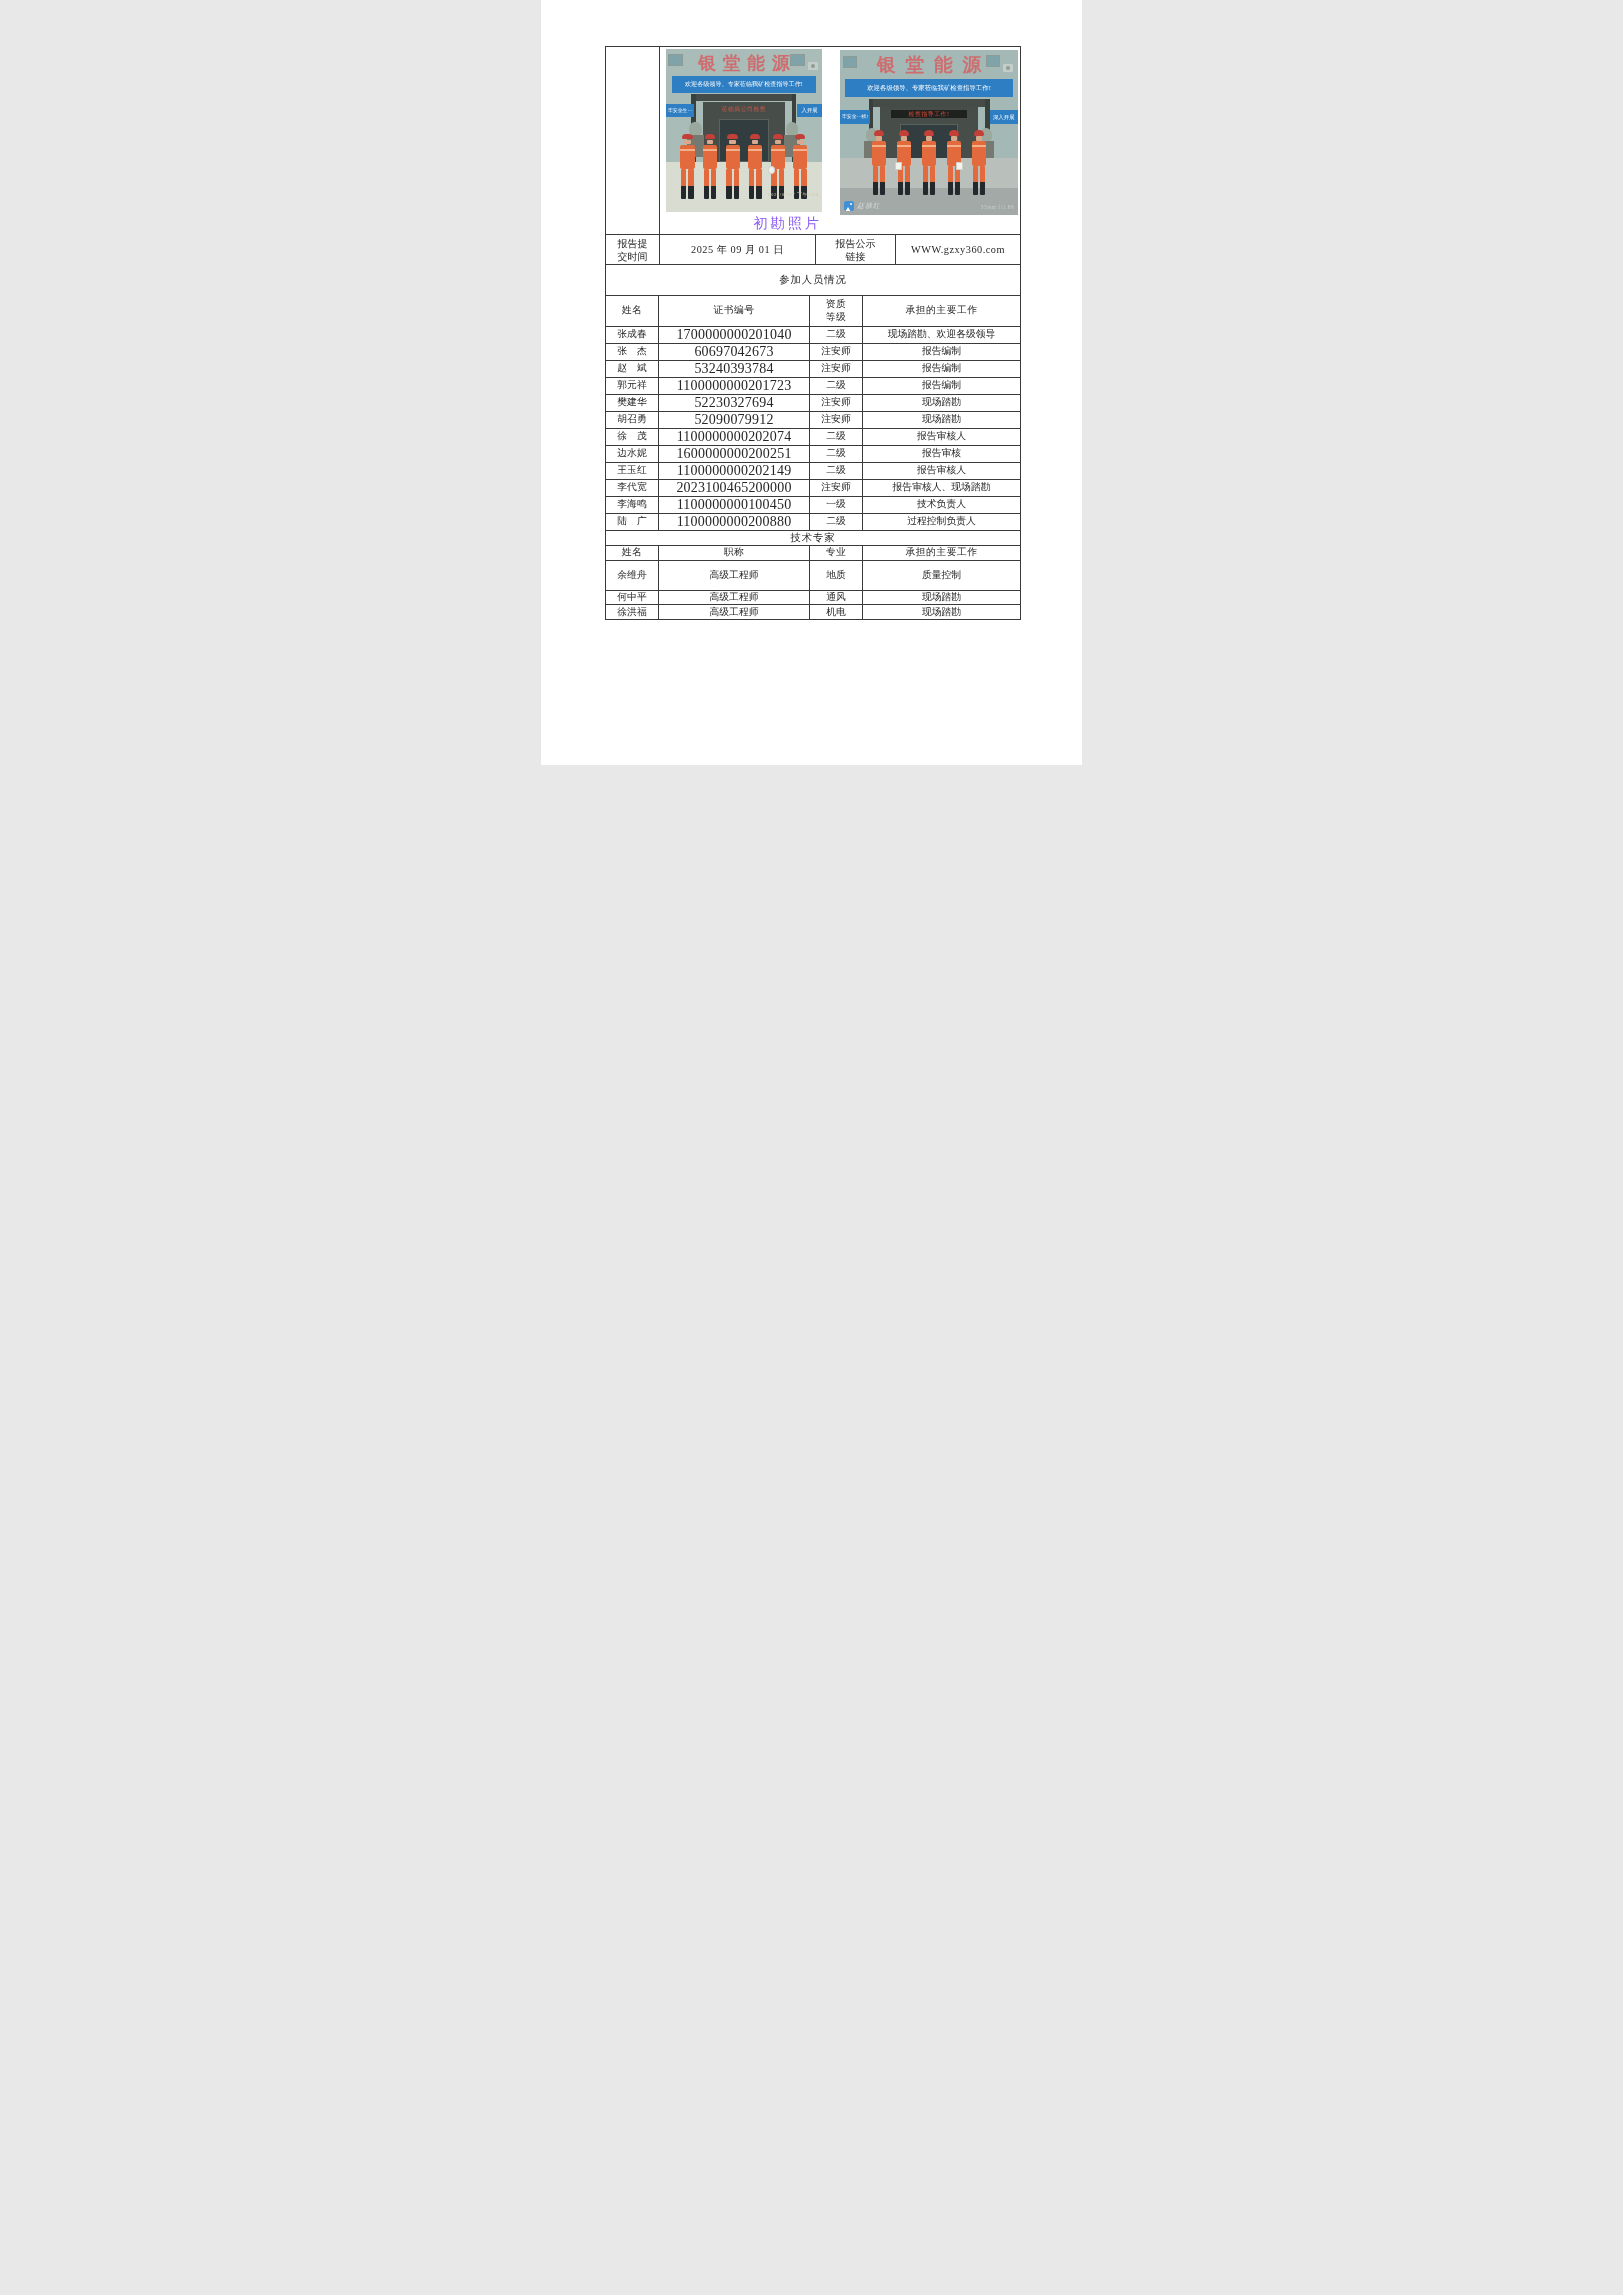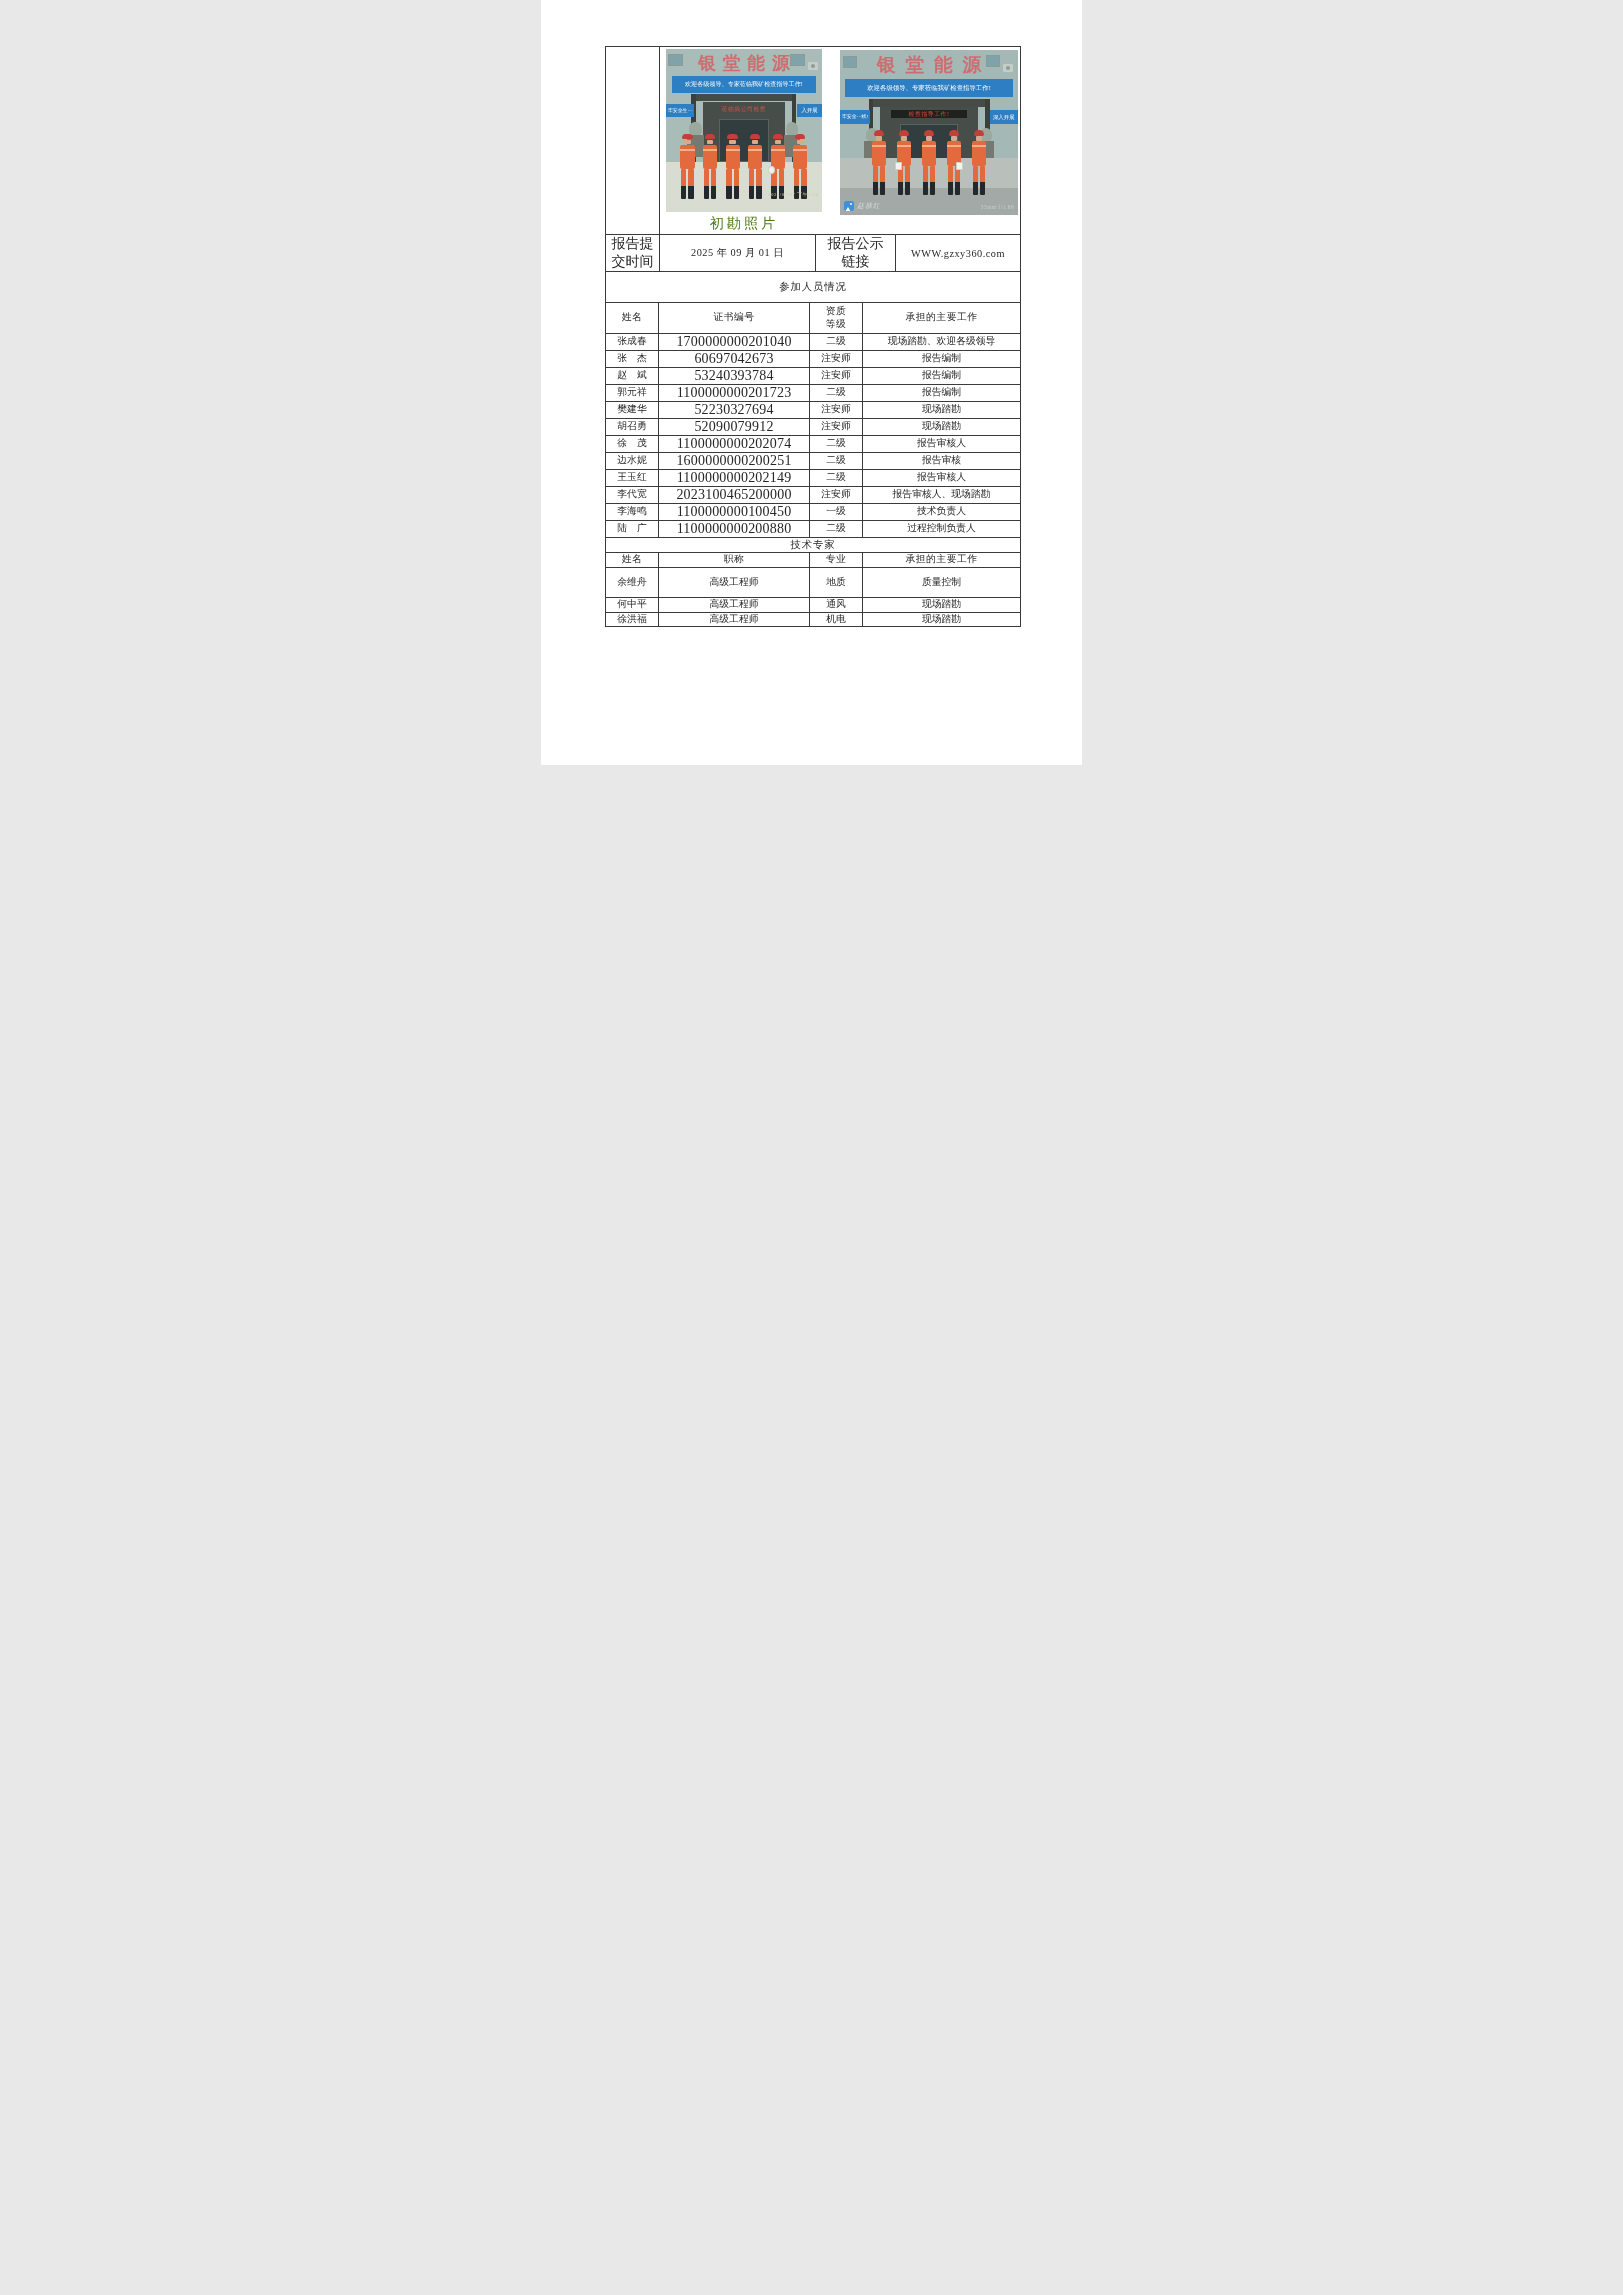--- a/index.html
+++ b/index.html
@@ -5,33 +5,33 @@
   html,body{margin:0;padding:0;background:#e8e8e8;}
   .page{position:relative;width:541px;height:765px;background:#ffffff;margin:0 auto;
         font-family:"Liberation Serif","DejaVu Serif",serif;color:#262626;overflow:hidden;}
   .doc{position:absolute;left:64px;top:46px;width:415px;}
   table{border-collapse:collapse;table-layout:fixed;width:415px;}
   td{border-left:1px solid #3a3a3a;border-right:1px solid #3a3a3a;
      border-top:1.5px solid #3a3a3a;border-bottom:1.5px solid #3a3a3a;
      text-align:center;vertical-align:middle;padding:0;overflow:hidden;}
   .t2{margin-top:-1.5px;}
   .pre{white-space:pre-line;line-height:1.3;}
-  .lbl{font-size:14px;}
+  .lbl{font-size:10px;}
   .val{font-size:10.3px;letter-spacing:0.5px;}
   .section-cell{font-size:10.3px;letter-spacing:1px;}
   .head-cell{font-size:9.8px;letter-spacing:0.5px;}
   .data-cell{font-size:9.8px;}
   .num-cell{font-size:14px;letter-spacing:0.2px;}
 
   
   .photos-box{position:relative;height:187px;}
   .photo{position:absolute;overflow:hidden;background:#a9bcb7;}
   .photo.p1{left:5.9px;top:1.5px;width:156px;height:163px;}
   .photo.p2{left:180px;top:2.5px;width:178px;height:165px;background:#a4b9b5;}
-  .caption{position:absolute;text-align:center;font-size:14.2px;letter-spacing:2.9px;color:#4d7c0f;}
+  .caption{position:absolute;text-align:right;font-size:14.2px;letter-spacing:2.9px;color:#8b5cf6;}
   .cap1{left:5.9px;top:167px;width:156px;}
   .cap2{left:180px;top:169px;width:178px;margin-top:16px;}
 
   .big-sign{position:absolute;top:2.9px;left:0;right:0;text-align:center;
             font-weight:bold;color:#ce6d6f;}
   .p1 .big-sign{font-size:17.7px;letter-spacing:6.9px;padding-left:6.9px;}
   .p2 .big-sign{font-size:18.7px;letter-spacing:9.8px;padding-left:9.8px;}
   .banner{position:absolute;background:#2d7ec3;color:#fff;text-align:center;}
   .p1 .banner{top:27.5px;left:5.9px;right:5.9px;height:16.7px;line-height:16.7px;font-size:6.1px;}
   .p2 .banner{top:29.4px;left:4.9px;right:4.9px;height:17.7px;line-height:17.7px;font-size:6.4px;}

